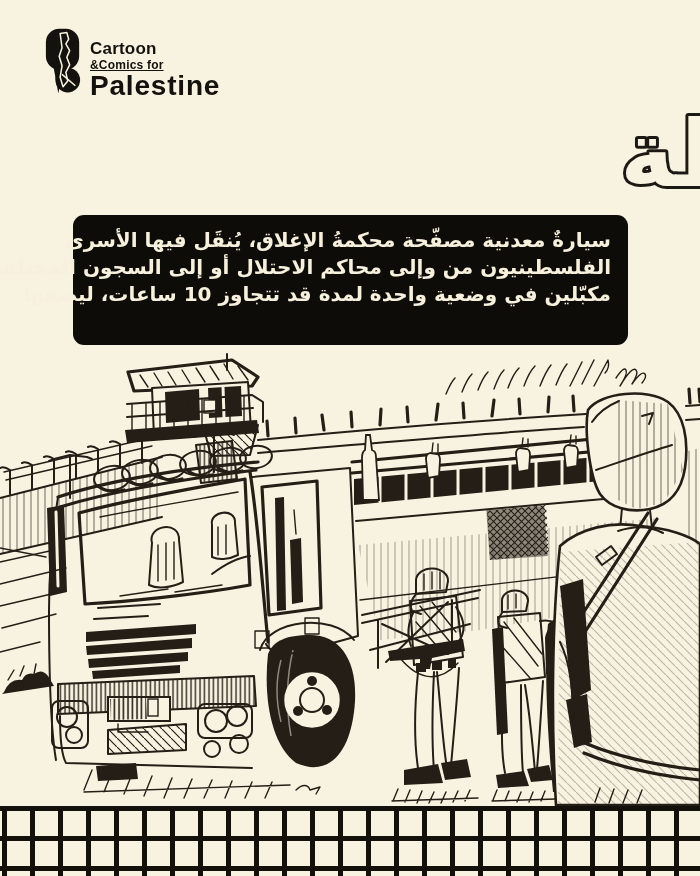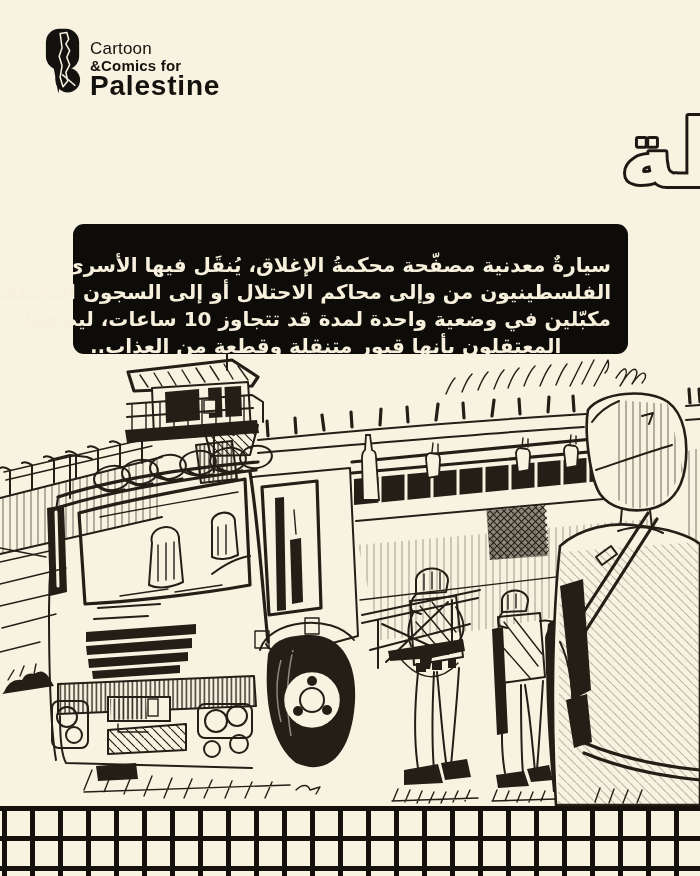--- a/index.html
+++ b/index.html
@@ -7,37 +7,37 @@
     width:700px;height:876px;position:relative;overflow:hidden;
     background:#f8f3e1;
     font-family:"DejaVu Sans",sans-serif;
   }
   .stage{position:absolute;inset:0;width:700px;height:876px;}
 
   
   .logo{position:absolute;left:44px;top:26px;display:flex;gap:8px;align-items:flex-start;}
   .logo-mark{width:38px;height:72px;flex:0 0 auto;}
   .logo-text{color:#14120e;font-family:"Liberation Sans",sans-serif;padding-top:14px;}
-  .logo-l1{font-size:17px;font-weight:normal;line-height:17px;letter-spacing:.2px;}
-  .logo-l2{font-size:15px;font-weight:bold;line-height:17px;letter-spacing:.2px;}
+  .logo-l1{font-size:17px;font-weight:bold;line-height:17px;letter-spacing:.2px;}
+  .logo-l2{font-size:12px;font-weight:bold;line-height:17px;letter-spacing:.2px;text-decoration:underline;}
   .logo-l3{font-size:28px;font-weight:bold;line-height:23px;letter-spacing:.8px;}
 
   
   .title-svg{position:absolute;left:0;top:98px;width:700px;height:112px;}
   .title-svg text{
     font-family:"DejaVu Sans",sans-serif;font-weight:bold;font-size:92px;
     fill:#f8f3e1;stroke:#1c1813;stroke-width:6px;paint-order:stroke;
     stroke-linejoin:round;
   }
 
   
   .desc{
-    position:absolute;left:73px;top:224px;width:555px;height:130px;
+    position:absolute;left:73px;top:215px;width:555px;height:130px;
     background:#0e0c09;border-radius:11px;box-sizing:border-box;
-    padding:28px 17px 0 17px;direction:rtl;
+    padding:12px 17px 0 17px;direction:rtl;
     color:#f6f0dd;font-weight:bold;font-size:20px;line-height:27px;
   }
   .desc .jline{text-align:justify;text-align-last:justify;white-space:nowrap;}
   .desc .lline{text-align:left;white-space:nowrap;}
 
   
   .illu{position:absolute;left:0;top:350px;width:700px;height:456px;}
   .illu .s{fill:none;stroke:#241e17;stroke-width:2;stroke-linecap:round;stroke-linejoin:round;}
   .illu .s1{fill:none;stroke:#241e17;stroke-width:1.4;stroke-linecap:round;stroke-linejoin:round;}
   .illu .s3{fill:none;stroke:#241e17;stroke-width:3.2;stroke-linecap:round;stroke-linejoin:round;}
@@ -76,21 +76,20 @@
   </div>
 
   <svg class="title-svg" viewBox="0 0 700 112">
     <text x="620" y="88" text-anchor="end" direction="rtl">البوسطة</text>
   </svg>
 
   <div class="desc">
     <div class="jline">سيارةٌ معدنية مصفّحة محكمةُ الإغلاق، يُنقَل فيها الأسرى</div>
     <div class="jline">الفلسطينيون من وإلى محاكم الاحتلال أو إلى السجون المختلفة؛</div>
     <div class="jline">مكبّلين في وضعية واحدة لمدة قد تتجاوز 10 ساعات، ليصفها</div>
-    <div class="lline">المعتقلون بأنها قبور متنقلة وقطعة من العذاب..</div>
   </div>
 
   <svg class="illu" viewBox="0 350 700 456">
     <defs>
       <pattern id="vh" width="7" height="12" patternUnits="userSpaceOnUse">
         <path d="M3,0 V12" stroke="#241e17" stroke-width="1.2"></path>
       </pattern>
       <pattern id="vhd" width="4.5" height="12" patternUnits="userSpaceOnUse">
         <path d="M2,0 V12" stroke="#241e17" stroke-width="1.6"></path>
       </pattern>

